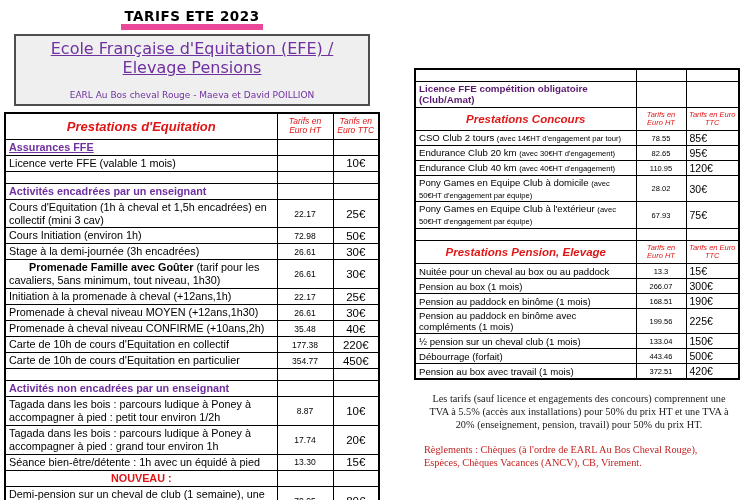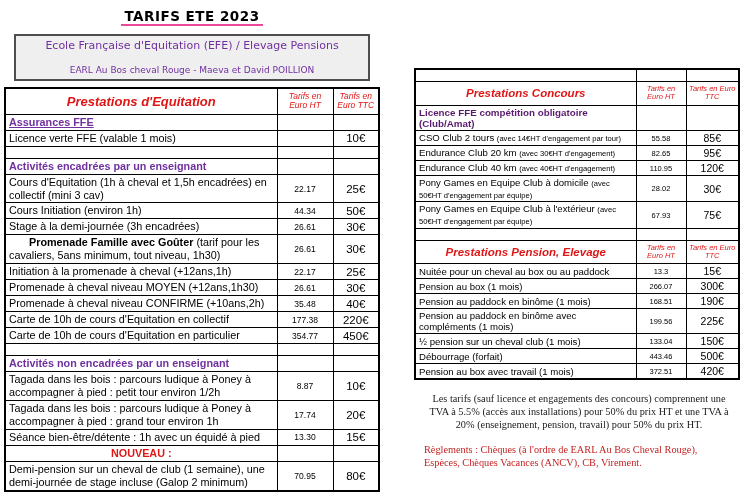--- a/index.html
+++ b/index.html
@@ -6,48 +6,48 @@
   body{
     width:744px;height:500px;position:relative;background:#ffffff;
     font-family:"Liberation Sans", sans-serif;color:#000;overflow:hidden;
   }
   .left-col{position:absolute;left:4px;top:5px;width:376px;}
   .right-col{position:absolute;left:414px;top:68px;width:324px;}
 
   .doc-title{text-align:center;margin:2px 0 9px 0;}
   .doc-title span{
     font-family:"DejaVu Sans", sans-serif;font-size:13.5px;font-weight:bold;
-    letter-spacing:0.5px;border-bottom:2px solid #ec4899;padding:0 3px 0 3px;
+    letter-spacing:0.5px;border-bottom:6px solid #ec4899;padding:0 3px 0 3px;
   }
   .org-box{
     width:348px;margin:0 auto 6px auto;background:var(--box-bg);
     border:2px solid #4d4d4d;text-align:center;padding:3px 2px 4px 2px;
     color:var(--purple);font-family:"DejaVu Sans", sans-serif;
   }
-  .org-line1{font-size:11px;}
+  .org-line1{font-size:16px;text-decoration:underline;}
   .org-line2{font-size:9px;margin-top:13px;}
 
   table.price-table{border-collapse:collapse;width:100%;table-layout:fixed;border:2px solid #000;}
   .price-table td{border:1px solid #000;padding:1px 3px;vertical-align:middle;overflow:hidden;}
 
   .t-title{color:var(--red);font-weight:bold;font-style:italic;text-align:center;}
   .lt .t-title{font-size:13px;}
   .rt .t-title{font-size:11.5px;}
   .th-col{color:var(--red);font-style:italic;text-align:center;line-height:1.1;}
   .lt .th-col{font-size:8.5px;}
   .rt .th-col{font-size:7.5px;}
   .lt td.hdr{padding:3px 2px;}
   .rt td.hdr{padding:3px 2px;}
 
   .lt .desc{font-size:10.8px;line-height:1.2;}
   .lt .ht{font-size:8.5px;text-align:center;}
   .lt .ttc{font-size:11.5px;text-align:center;}
   .rt .desc{font-size:9.6px;line-height:1.15;}
   .rt .ht{font-size:7.5px;text-align:center;}
-  .rt .ttc{font-size:10.5px;text-align:center;}
+  .rt .ttc{font-size:10.5px;}
   .small-txt{font-size:7.6px;}
 
   .section-label{color:var(--purple);font-weight:bold;}
   .underlined .section-label{text-decoration:underline;}
   .rt .section-label{color:#5a1a6e;font-size:9.8px;}
   .notice-cell{color:var(--red);font-weight:bold;text-align:center;}
   .spacer-row td{height:9px;}
   .bold-lead{font-weight:bold;padding-left:20px;}
 
   .tva-note{
@@ -102,21 +102,21 @@
           <td class="ht"></td>
           <td class="ttc"></td>
         </tr>
         <tr>
           <td class="desc">Cours d'Equitation (1h à cheval et 1,5h encadrées) en collectif (mini 3 cav)</td>
           <td class="ht">22.17</td>
           <td class="ttc">25€</td>
         </tr>
         <tr>
           <td class="desc">Cours Initiation (environ 1h)</td>
-          <td class="ht">44.34</td>
+          <td class="ht">72.98</td>
           <td class="ttc">50€</td>
         </tr>
         <tr>
           <td class="desc">Stage à la demi-journée (3h encadrées)</td>
           <td class="ht">26.61</td>
           <td class="ttc">30€</td>
         </tr>
         <tr>
           <td class="desc"><span class="bold-lead">Promenade Famille avec Goûter</span> (tarif pour les cavaliers, 5ans minimum, tout niveau, 1h30)</td>
           <td class="ht">26.61</td>
@@ -193,32 +193,32 @@
         <col style="width:50px">
         <col style="width:53px">
       </colgroup>
     <tbody>
         <tr class="spacer-row">
           <td class="desc"></td>
           <td class="ht"></td>
           <td class="ttc"></td>
         </tr>
         <tr>
+          <td class="desc"><span class="section-label">Licence FFE compétition obligatoire (Club/Amat)</span></td>
+          <td class="ht"></td>
+          <td class="ttc"></td>
+        </tr>
+        <tr>
           <td class="t-title hdr">Prestations Concours</td>
           <td class="th-col hdr">Tarifs en Euro HT</td>
           <td class="th-col hdr">Tarifs en Euro TTC</td>
         </tr>
         <tr>
-          <td class="desc"><span class="section-label">Licence FFE compétition obligatoire (Club/Amat)</span></td>
-          <td class="ht"></td>
-          <td class="ttc"></td>
-        </tr>
-        <tr>
           <td class="desc">CSO Club 2 tours <span class="small-txt">(avec 14€HT d'engagement par tour)</span></td>
-          <td class="ht">55.58</td>
+          <td class="ht">78.55</td>
           <td class="ttc">85€</td>
         </tr>
         <tr>
           <td class="desc">Endurance Club 20 km <span class="small-txt">(avec 30€HT d'engagement)</span></td>
           <td class="ht">82.65</td>
           <td class="ttc">95€</td>
         </tr>
         <tr>
           <td class="desc">Endurance Club 40 km <span class="small-txt">(avec 40€HT d'engagement)</span></td>
           <td class="ht">110.95</td>

